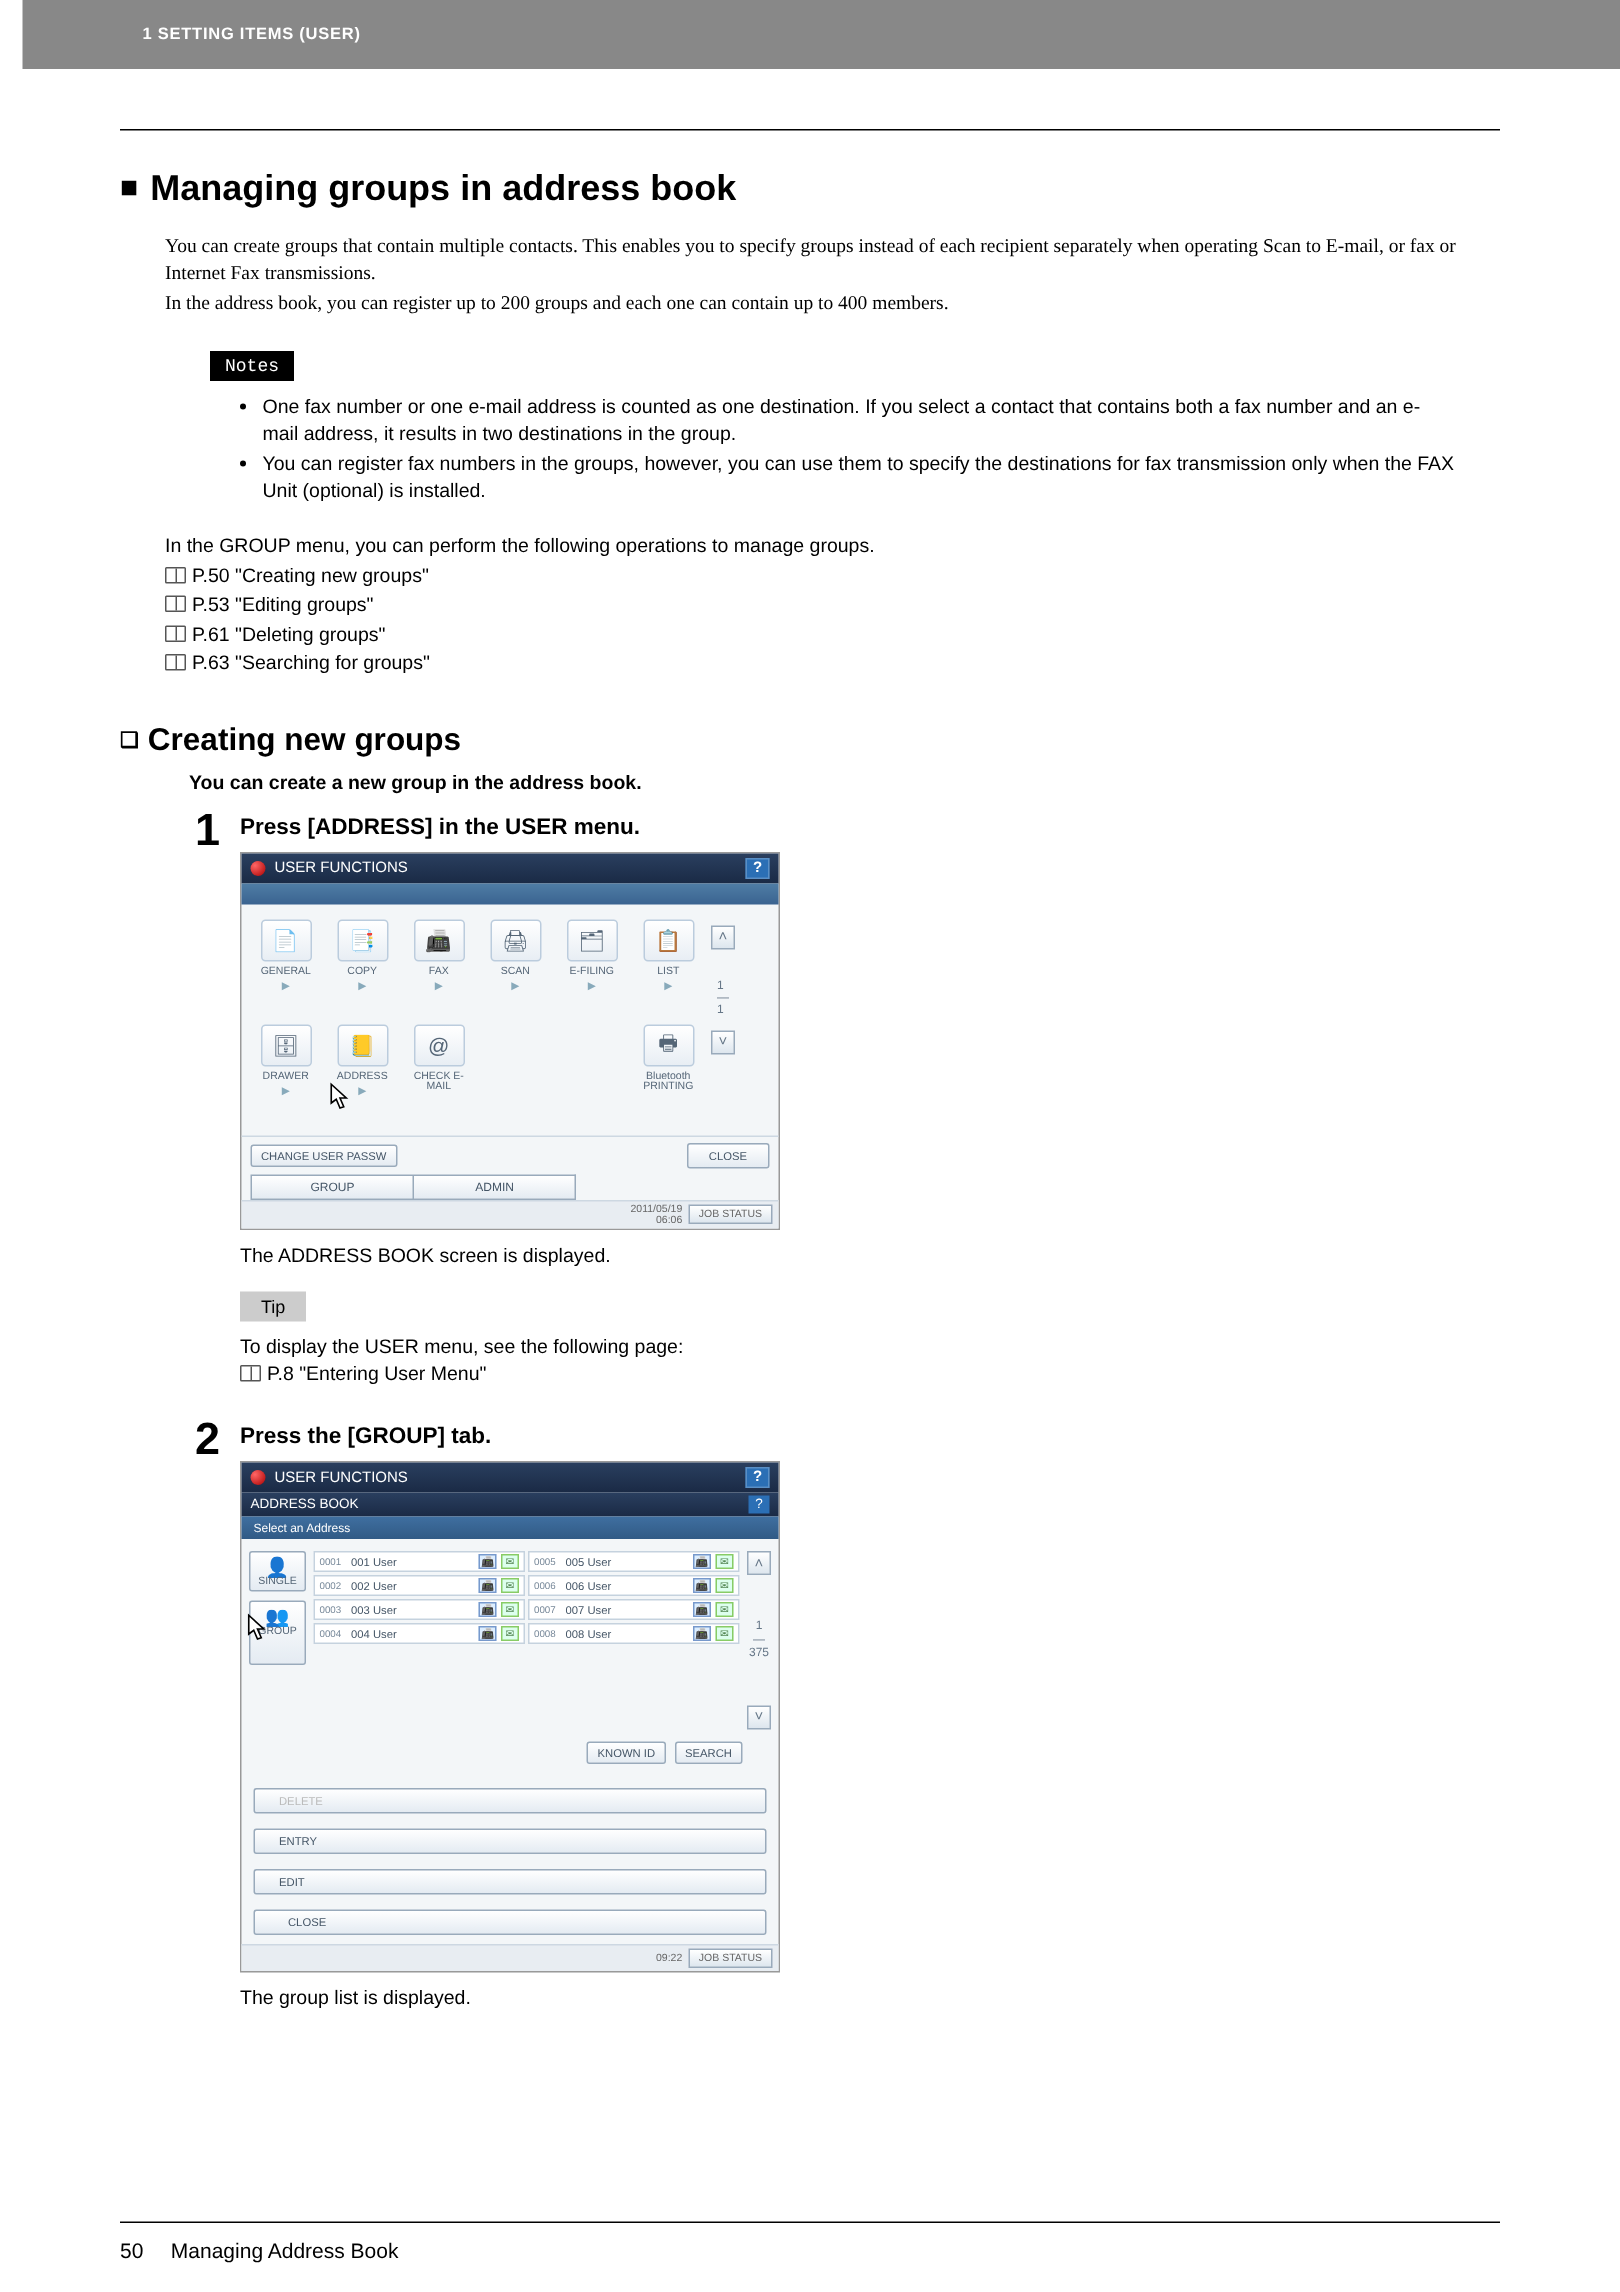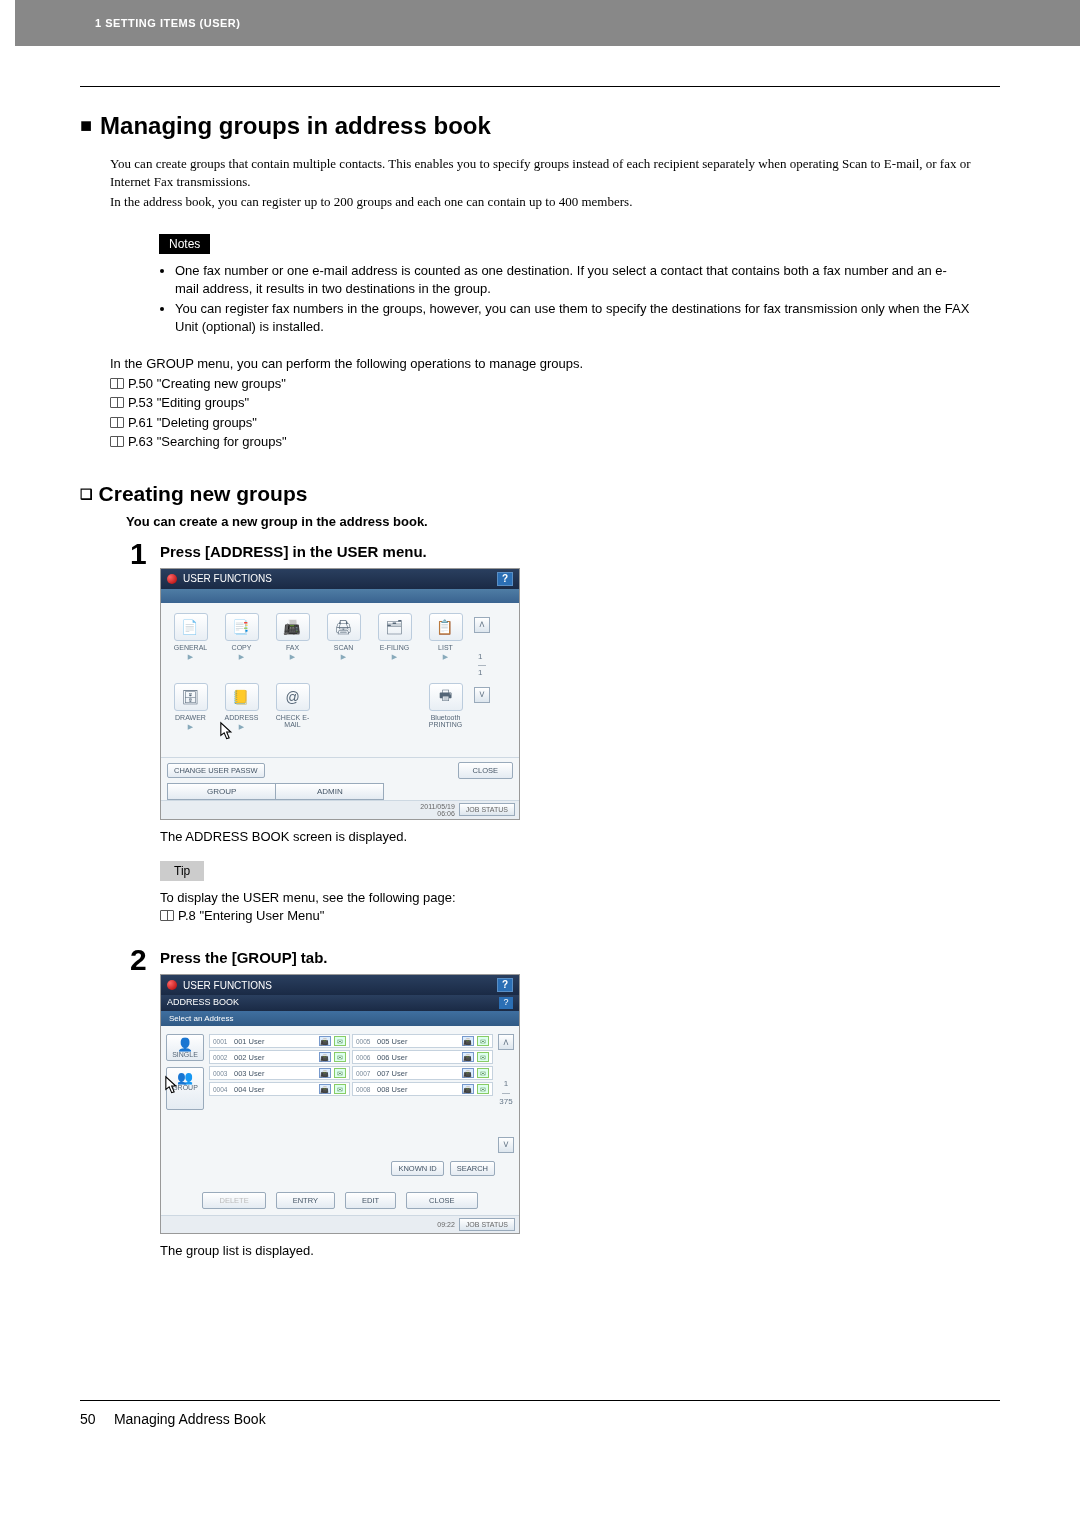--- a/index.html
+++ b/index.html
@@ -38,23 +38,24 @@
     margin-bottom: 15px;
   }
   h1 .sq { font-size: 20px; vertical-align: 2px; margin-right: 8px; }
   .intro p { margin-left: 30px; margin-bottom: 2px; line-height: 1.4; font-family: Liberation Serif, serif; }
   .notes-label {
     display: inline-block;
     background: #000;
     color: #fff;
     padding: 3px 10px;
     font-size: 12px;
-    margin-left: 79px;
+    margin-left: 60px;
     margin-top: 20px;
     margin-bottom: 8px;
+    font-family: Liberation Mono, monospace;
   }
   ul.notes {
     margin-left: 95px;
     margin-right: 30px;
     list-style: disc;
   }
   ul.notes li { line-height: 1.4; margin-bottom: 2px; }
   .group-menu { margin-left: 30px; margin-top: 18px; line-height: 1.5; }
   .book-icon {
     display: inline-block;
@@ -280,21 +281,21 @@
   .addr-row .num { color: #789; font-size: 6.5px; width: 18px; }
   .addr-row .mini {
     width: 12px; height: 10px;
     border: 1px solid #8c6; background: #dfe;
     font-size: 7px; text-align: center; line-height: 9px; color: #585;
   }
   .addr-row .mini.b { border-color: #79c; background: #def; color: #469; }
   .p2-scroll { width: 18px; display: flex; flex-direction: column; align-items: center; gap: 30px; }
   .p2-scroll .ind { font-size: 8px; color: #678; line-height: 1.1; text-align: center; }
   .kn-row { display: flex; justify-content: flex-end; gap: 6px; padding: 4px 24px 2px 0; }
-  .p2-actions { display: flex; gap: 10px; padding: 14px 8px 6px 8px; justify-content: center; }
+  .p2-actions { display: flex; gap: 10px; padding: 14px 8px 6px 8px; justify-content: center; flex-direction: column; }
   .p2-actions .soft-btn { padding: 3px 16px; }
   .p2-actions .soft-btn.disabled { color: #bbb; }
   .cursor2 { margin-top: -6px; margin-left: -4px; }
 
   .footer {
     border-top: 1px solid #000;
     margin-top: 140px;
     padding-top: 10px;
     font-size: 14px;
   }

